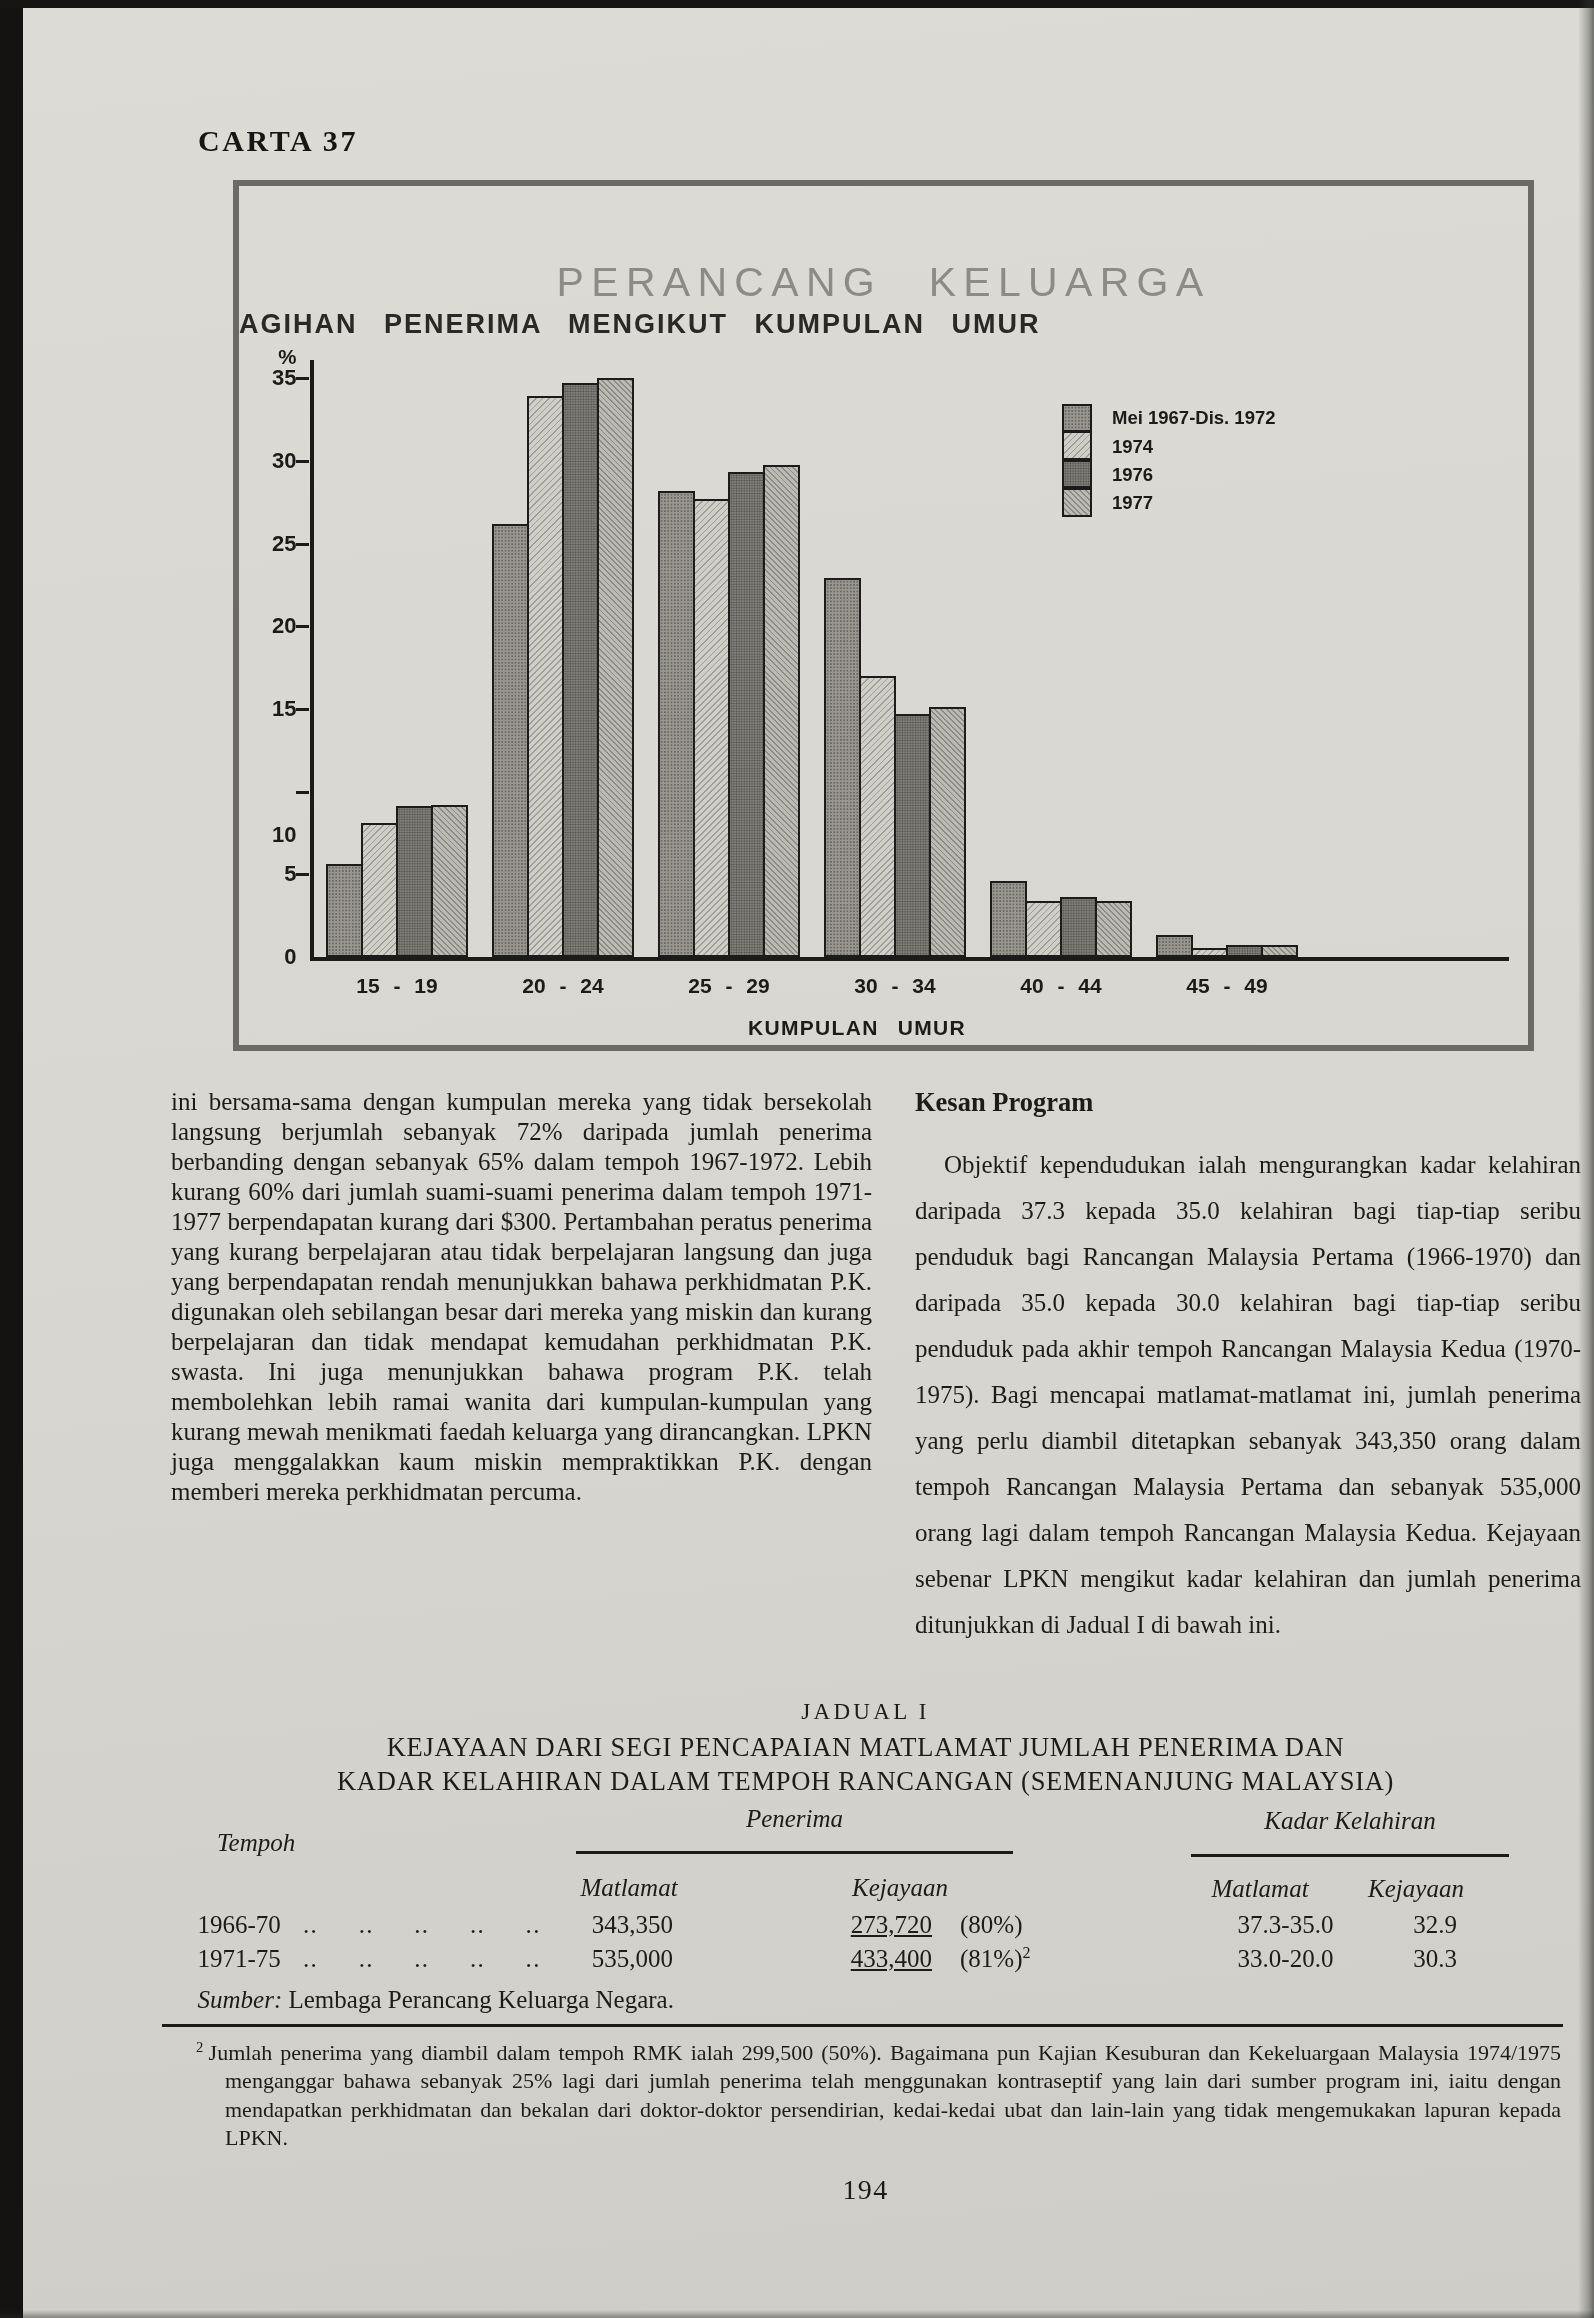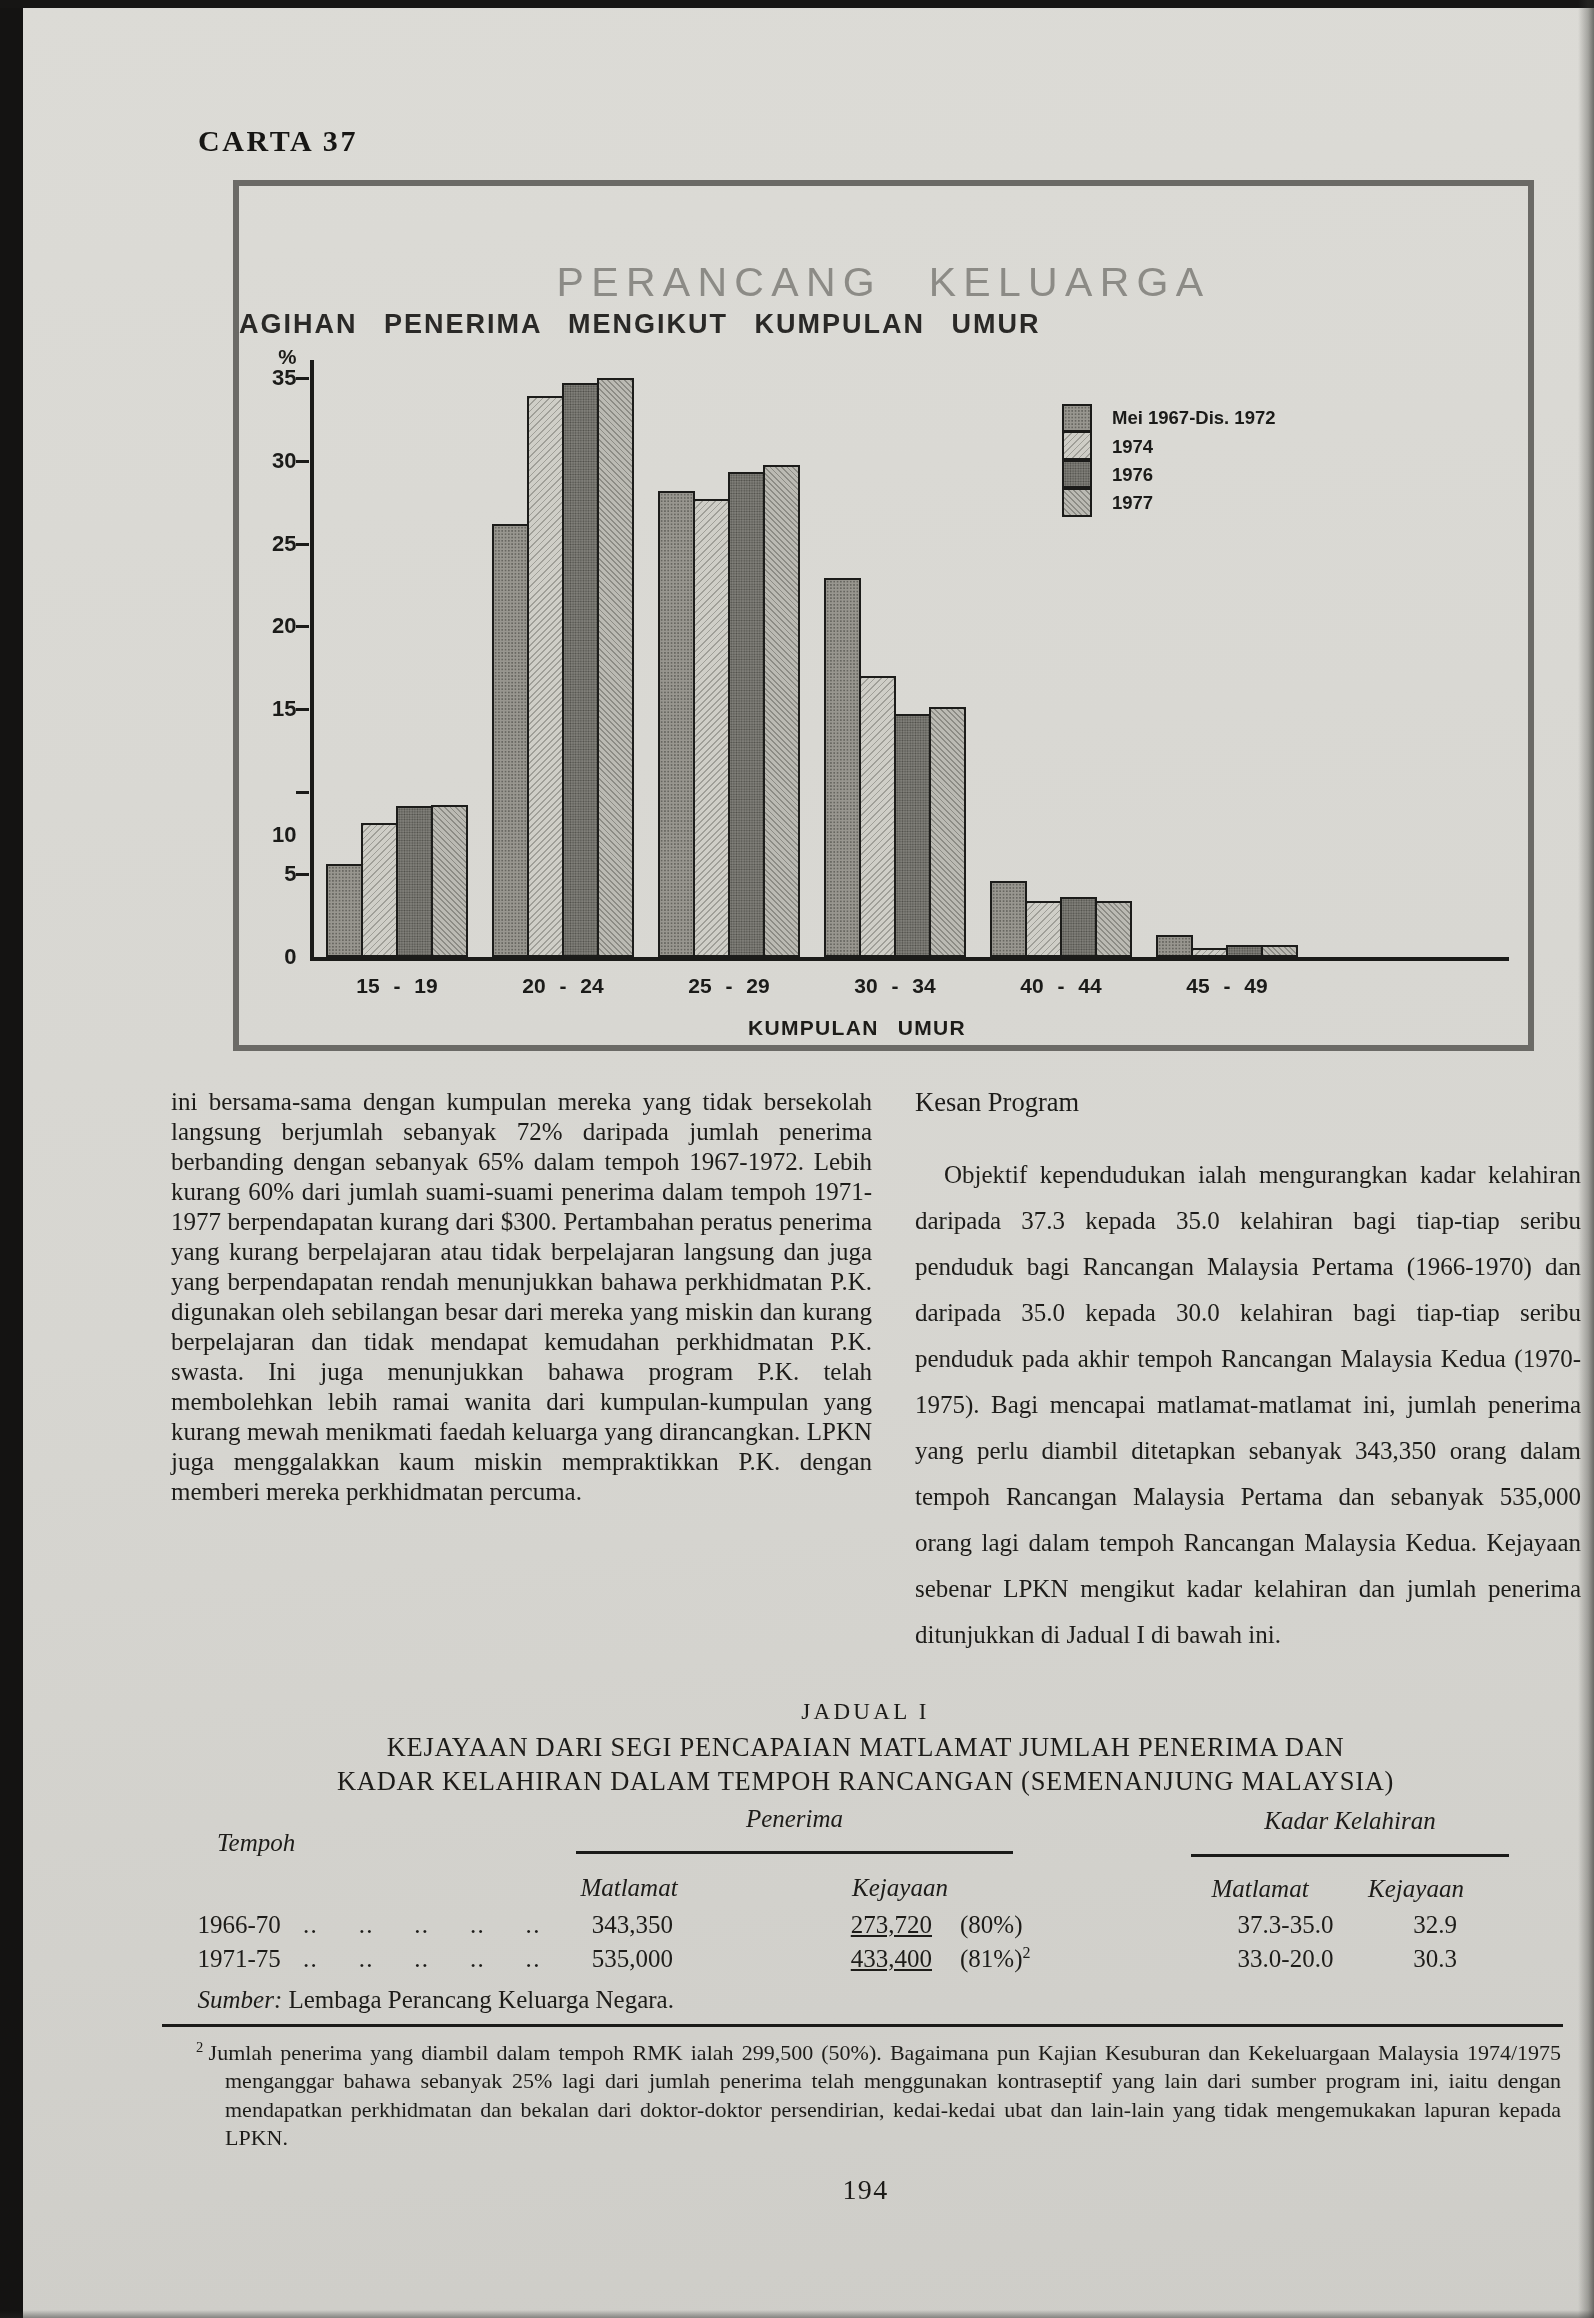--- a/index.html
+++ b/index.html
@@ -65,21 +65,21 @@
   .p2 { background-color:#807f79;
         background-image:radial-gradient(rgba(38,38,34,.55) 0.7px, transparent 1px);
         background-size:2.6px 2.6px; }
   .p3 { background-color:#bbbab3;
         background-image:repeating-linear-gradient(45deg, rgba(70,70,64,.4) 0 1.3px, transparent 1.3px 4px); }
 
   
   .col-left  { position:absolute; left:171px;  top:1087px; width:701px;
                font-size:25px; line-height:30px; text-align:justify; }
   .col-right { position:absolute; left:915px; top:1087px; width:666px; }
-  .col-right .heading { font-size:26.5px; font-weight:normal; margin-bottom:34px; }
+  .col-right .heading { font-size:26.5px; font-weight:bold; margin-bottom:24px; }
   .col-right .para { font-size:25px; line-height:46px; text-align:justify; text-indent:29px; }
 
   
   .jadual { position:absolute; left:171px; top:1691px; width:1389px; font-size:25px; }
   .jadual .abs { position:absolute; }
   .j-label { top:8px; left:0; width:100%; text-align:center; font-size:23px; letter-spacing:3.3px; }
   .j-t1 { top:41px;  left:0; width:100%; text-align:center; font-size:26.5px; letter-spacing:0.7px; }
   .j-t2 { top:75px; left:0; width:100%; text-align:center; font-size:26.5px; letter-spacing:0.7px; }
   .ital { font-style:italic; }
   .j-penerima { top:114px; left:405px;  width:437px; text-align:center; }

